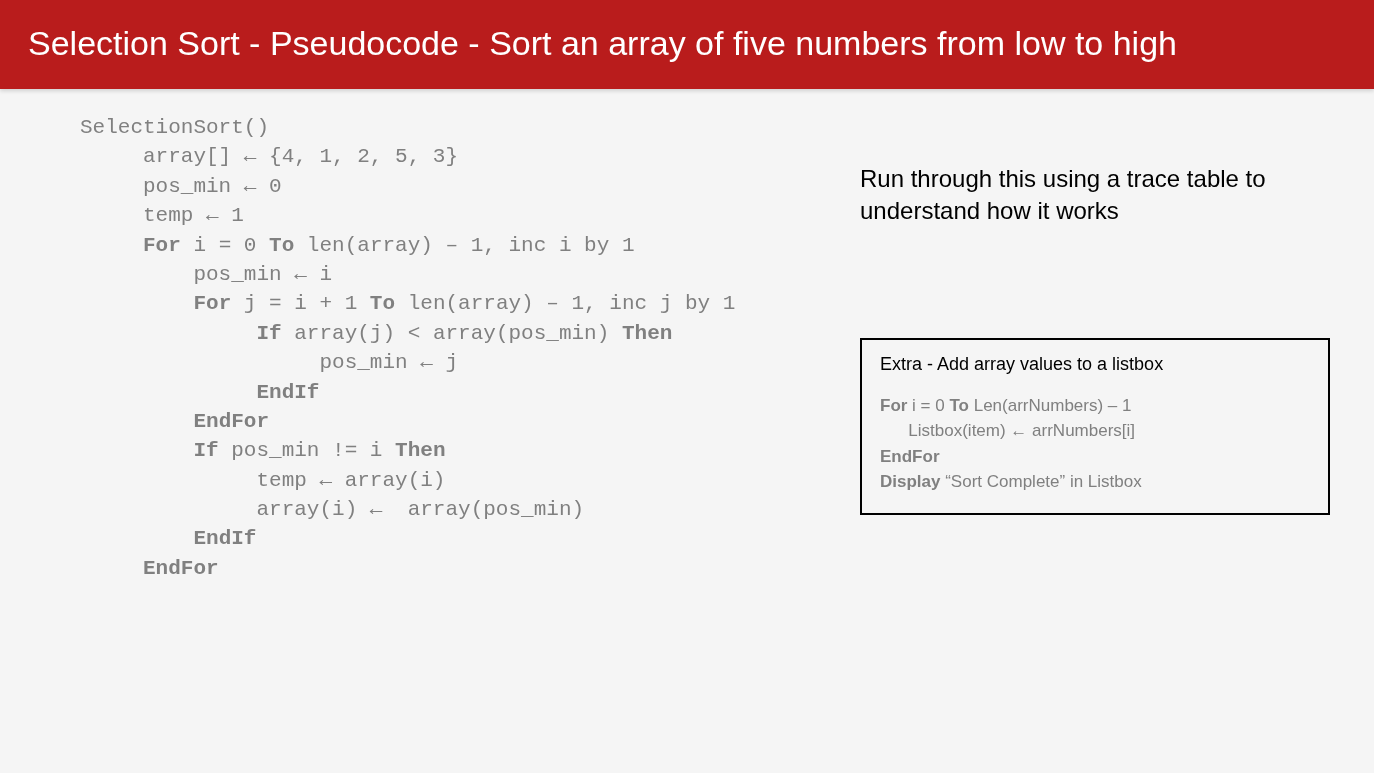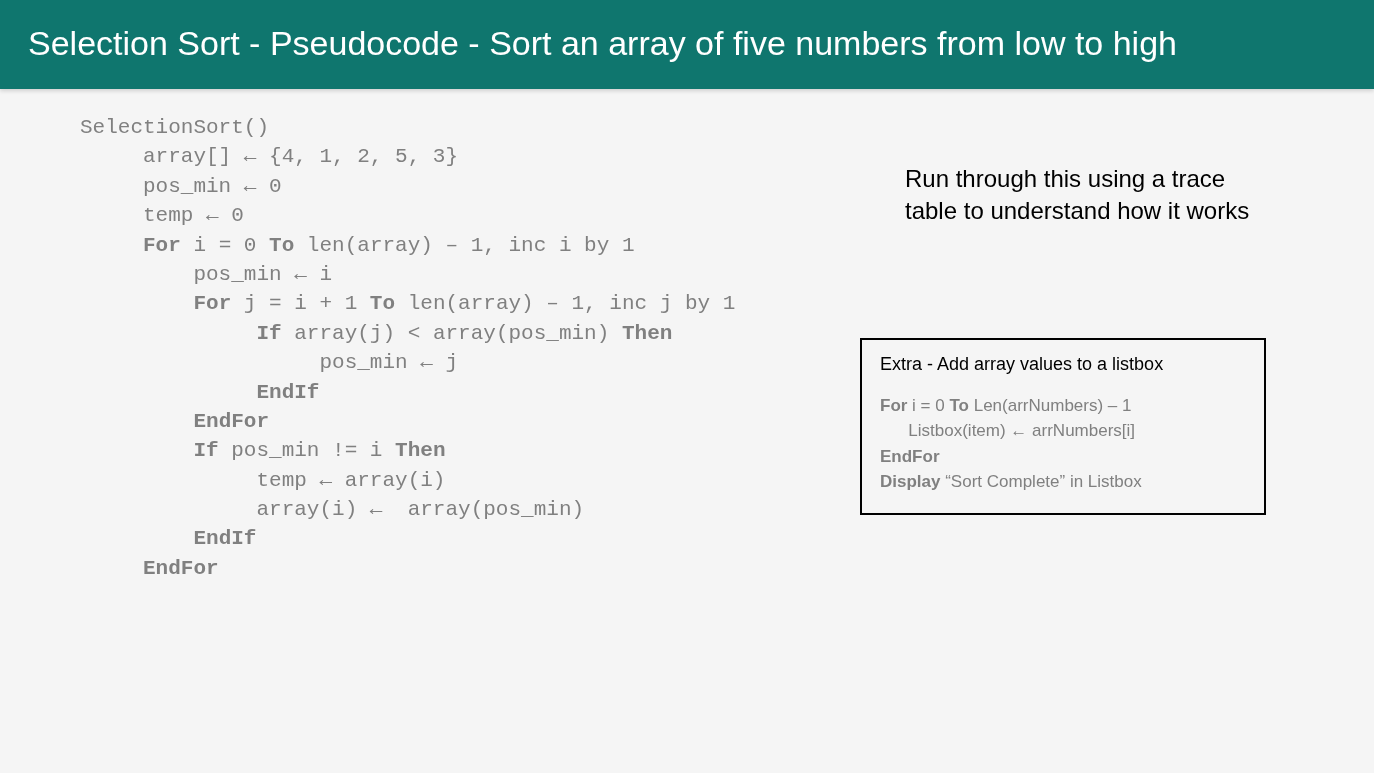--- a/index.html
+++ b/index.html
@@ -4,21 +4,21 @@
 <style>
   * { margin: 0; padding: 0; box-sizing: border-box; }
   body {
     width: 1374px;
     height: 773px;
     background: #f5f5f5;
     font-family: Arial, Helvetica, sans-serif;
     overflow: hidden;
   }
   .header {
-    background: #0f766e;
+    background: #b91c1c;
     color: #fff;
     padding: 24px 28px 26px 28px;
     font-size: 34px;
     font-weight: 400;
     box-shadow: 0 2px 4px rgba(0,0,0,0.15);
   }
   .content {
     display: flex;
     padding: 24px 0 0 80px;
   }
@@ -34,26 +34,25 @@
   .rightcol {
     flex: 0 0 480px;
     padding-top: 50px;
   }
   .instruction {
     font-size: 24px;
     color: #000;
     line-height: 1.35;
     margin-bottom: 110px;
     padding-right: 60px;
-    margin-left: 45px;
   }
   .extra-box {
     border: 2px solid #000;
     padding: 14px 18px 18px 18px;
-    width: 406px;
+    width: 470px;
   }
   .extra-title {
     font-size: 18px;
     color: #000;
     margin-bottom: 18px;
   }
   .extra-code {
     font-family: Liberation Sans, sans-serif;
     font-size: 17px;
     color: #808080;
@@ -65,21 +64,21 @@
 <body>
 
 <div class="header">Selection Sort - Pseudocode  - Sort an array of five numbers from low to high</div>
 
 <div class="content">
 
   <div class="codecol">
     <div class="ln"><span>SelectionSort()</span></div>
     <div class="ln"><span>     array[] ← {4, 1, 2, 5, 3}</span></div>
     <div class="ln"><span>     pos_min ← 0</span></div>
-    <div class="ln"><span>     temp ← 0</span></div>
+    <div class="ln"><span>     temp ← 1</span></div>
     <div class="ln"><span>     </span><span class="b">For</span><span> i = 0 </span><span class="b">To</span><span> len(array) – 1, inc i by 1</span></div>
     <div class="ln"><span>         pos_min ← i</span></div>
     <div class="ln"><span>         </span><span class="b">For</span><span> j = i + 1 </span><span class="b">To</span><span> len(array) – 1, inc j by 1</span></div>
     <div class="ln"><span>              </span><span class="b">If</span><span> array(j) &lt; array(pos_min) </span><span class="b">Then</span></div>
     <div class="ln"><span>                   pos_min ← j</span></div>
     <div class="ln"><span>              </span><span class="b">EndIf</span></div>
     <div class="ln"><span>         </span><span class="b">EndFor</span></div>
     <div class="ln"><span></span></div>
     <div class="ln"><span>         </span><span class="b">If</span><span> pos_min != i </span><span class="b">Then</span></div>
     <div class="ln"><span>              temp ← array(i)</span></div>

